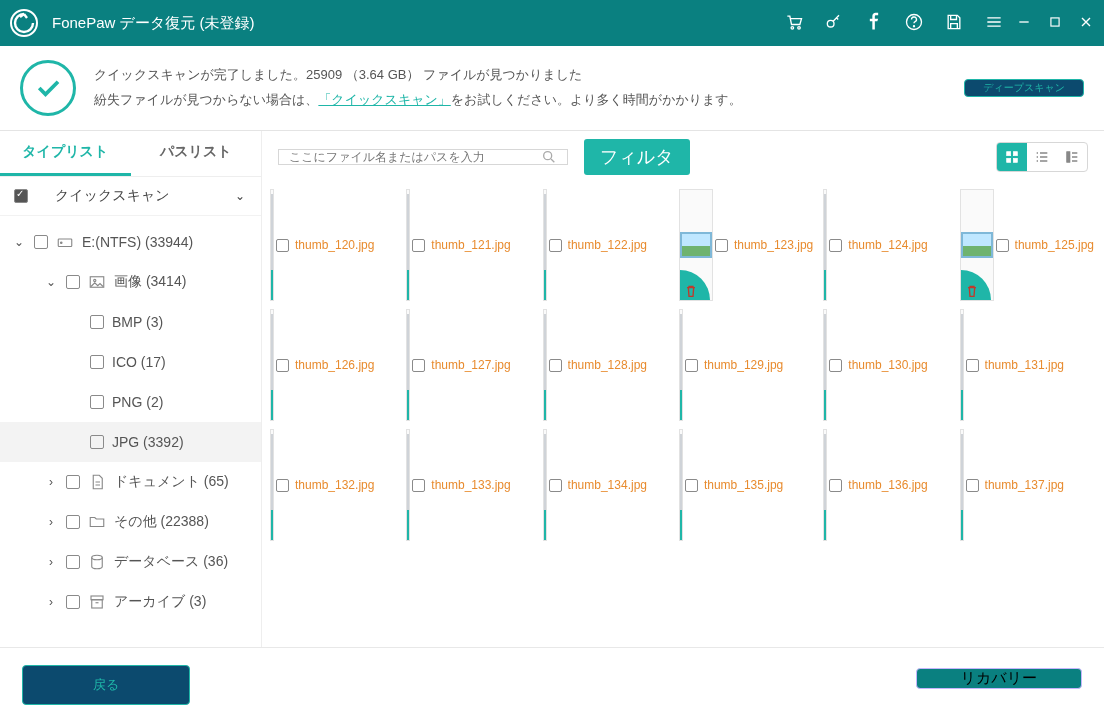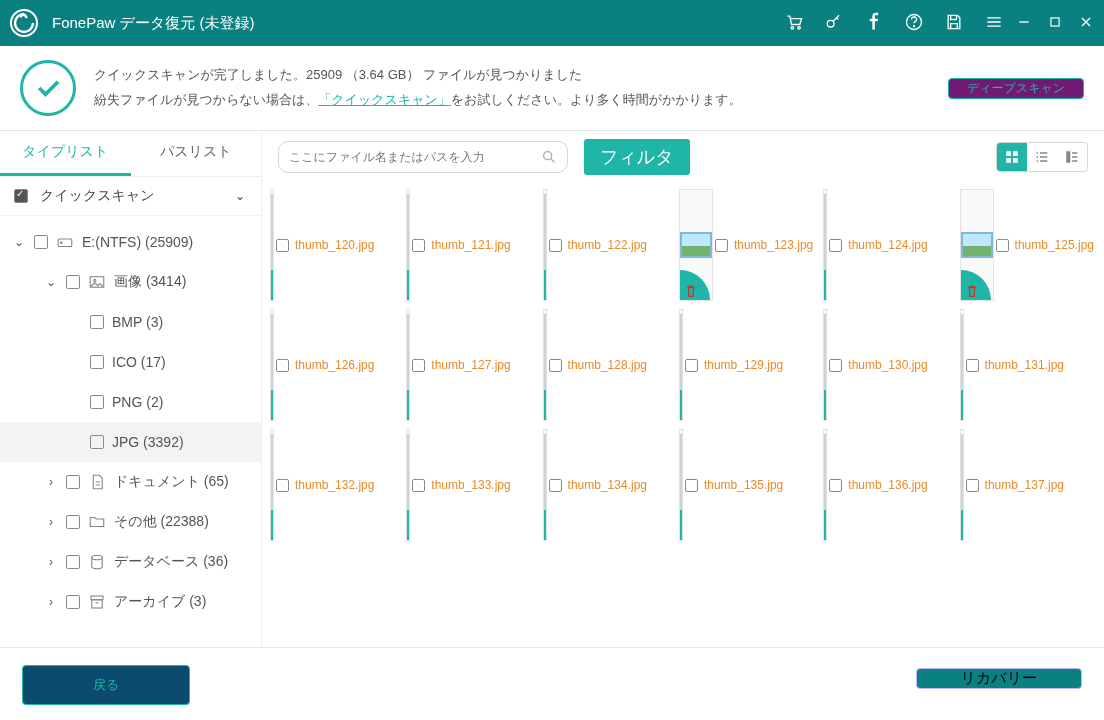--- a/index.html
+++ b/index.html
@@ -13,45 +13,45 @@
 .title-icons svg, .title-icons .ticon { width: 20px; height: 20px; stroke: #fff; fill: none; stroke-width: 1.6; }
 .win-ctrl { display:flex; gap: 16px; margin-left: 12px; align-items:center;}
 .win-ctrl span { cursor:pointer; }
 
 
 .statusbar { display: flex; align-items: center; padding: 14px 20px; gap: 18px; border-bottom: 1px solid #e4e4e4;}
 .check-circle { width: 56px; height: 56px; border: 3px solid #1fb6a8; border-radius: 50%; display:flex; align-items:center; justify-content:center; }
 .check-circle svg { width: 30px; height: 30px; stroke: #1fb6a8; stroke-width: 3; fill: none; }
 .status-text { flex: 1; font-size: 13px; line-height: 1.9; color: #555; }
 .status-text a { color: #1fb6a8; text-decoration: underline; }
-.deep-scan-btn { border: 1px solid #1fb6a8; color: #1fb6a8; background:#701a75; padding: 1px 18px; border-radius: 4px; font-size: 12px; cursor:pointer; }
+.deep-scan-btn { border: 1px solid #1fb6a8; color: #1fb6a8; background:#0c4a6e; padding: 1px 18px; border-radius: 4px; font-size: 10px; cursor:pointer; }
 
 
 .main { display: flex; height: 516px; }
 
 .sidebar { width: 262px; border-right: 1px solid #eee; display:flex; flex-direction:column; }
 .side-tabs { display: flex; border-bottom: 1px solid #eee; }
-.side-tab { flex:1; text-align:center; padding: 12px 0; font-size: 14px; cursor:pointer; color:#666;}
+.side-tab { flex:1; text-align:center; padding: 12px 0; font-size: 14px; cursor:pointer; color:#666;font-weight:bold;}
 .side-tab.active { color: #1fb6a8; border-bottom: 3px solid #1fb6a8; }
 .tree { flex:1; overflow-y:auto; padding-top:6px;}
 .tree-row { display:flex; align-items:center; height: 40px; padding: 0 12px; gap: 8px; cursor:pointer; font-size:14px; color:#555;}
 .tree-row.selected { background:#f3f3f3; }
 .tree-row .indent1 { width: 24px; } .tree-row .indent2 { width: 48px; }
 .chev { width:14px; text-align:center; font-size:12px;}
 .cb { width:14px; height:14px; border:1.5px solid #8a8a8a; border-radius:2px; flex-shrink:0;}
 .cb.full { background:#555; position:relative;}
 .cb.full::after{content:"✓";color:#fff;font-size:10px;position:absolute;top:-2px;left:1px;}
 .tree-icon { width:18px; height:18px; display:inline-flex; align-items:center; justify-content:center;}
 .tree-icon svg { width:18px; height:18px; fill:none; stroke:#888; stroke-width:1.5;}
-.quick-header { display:flex; align-items:center; padding: 10px 14px; gap:12px; font-size:14px; color:#444; border-bottom:1px solid #f2f2f2;}
+.quick-header { display:flex; align-items:center; padding: 10px 14px; gap:27px; font-size:14px; color:#444; border-bottom:1px solid #f2f2f2;}
 
 
 .content { flex:1; display:flex; flex-direction:column; }
 .toolbar { display:flex; align-items:center; padding: 8px 16px 14px; gap: 16px; }
-.search { flex: 0 0 290px; height: 32px; border:1px solid #d7d7d7; border-radius:10px; display:flex; align-items:center; padding: 0 10px; }
+.search { flex: 0 0 290px; height: 16px; border:1px solid #d7d7d7; border-radius:0; display:flex; align-items:center; padding: 0 10px; }
 .search input { border:none; outline:none; flex:1; font-size:12px; color:#888;}
 .filter-btn { background:#1fb6a8; color:#fff; border:none; padding: 6px 16px; border-radius:3px; font-size:18px; cursor:pointer;}
 .spacer { flex:1; }
 .view-switch { display:flex; border:1px solid #d7d7d7; border-radius:4px; overflow:hidden; }
 .view-switch span { width:30px; height:28px; display:flex; align-items:center; justify-content:center; cursor:pointer;}
 .view-switch span.active { background:#1fb6a8; }
 .view-switch svg { width:16px; height:16px; stroke:#888; fill:#888;}
 .view-switch span.active svg { stroke:#fff; fill:#fff;}
 
 .grid { flex:1; overflow-y:auto; padding: 0 8px 4px 8px; display:grid; grid-template-columns: repeat(6, 1fr); gap: 8px 8px; align-content:start;}
@@ -153,21 +153,21 @@
     <div class="tree" id="tree">
         <div class="tree-row">
           <span class="chev">⌄</span>
           <span class="cb"></span>
           <span class="tree-icon">
             <svg viewBox="0 0 24 24">
               <rect x="3" y="8" width="18" height="10" rx="1"></rect>
               <circle cx="7" cy="13" r="1" fill="#888"></circle>
             </svg>
           </span>
-          <span>E:(NTFS) (25909)</span>
+          <span>E:(NTFS) (33944)</span>
         </div>
         <div class="tree-row">
           <span class="indent1"></span>
           <span class="chev">⌄</span>
           <span class="cb"></span>
           <span class="tree-icon">
             <svg viewBox="0 0 24 24">
               <rect x="3" y="5" width="18" height="14"></rect>
               <circle cx="9" cy="10" r="1.5"></circle>
               <path d="M4 18l5-5 4 4 3-3 4 4"></path>

